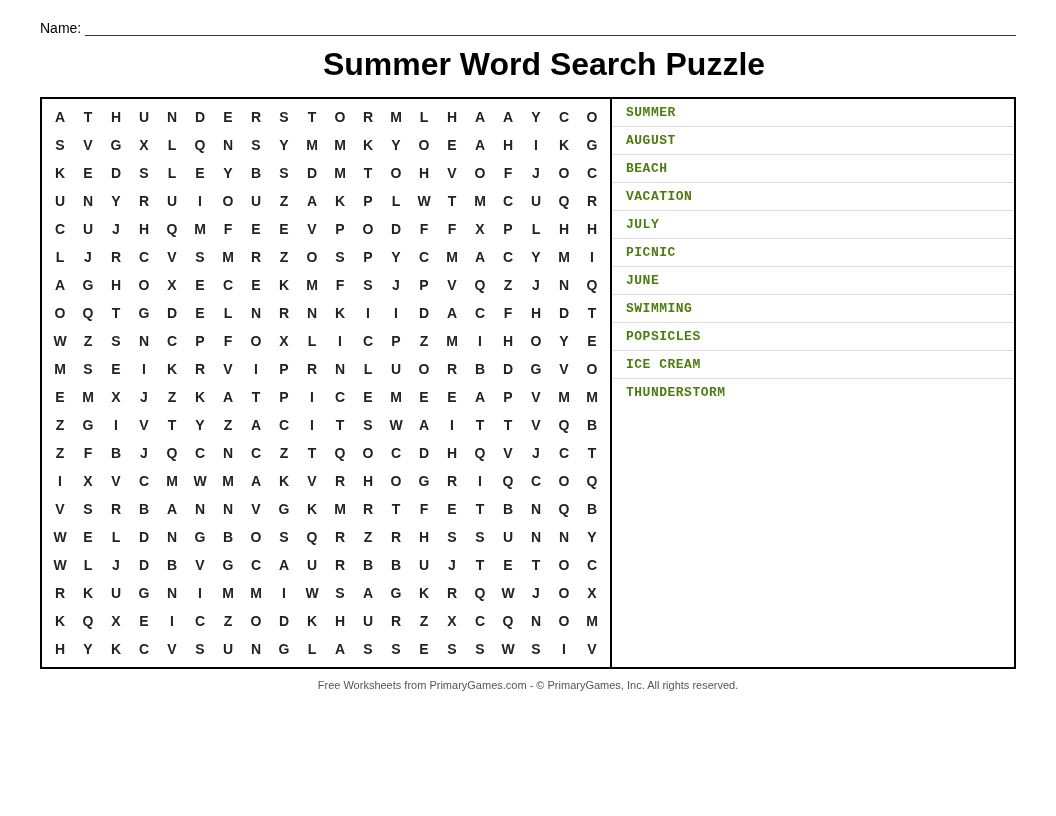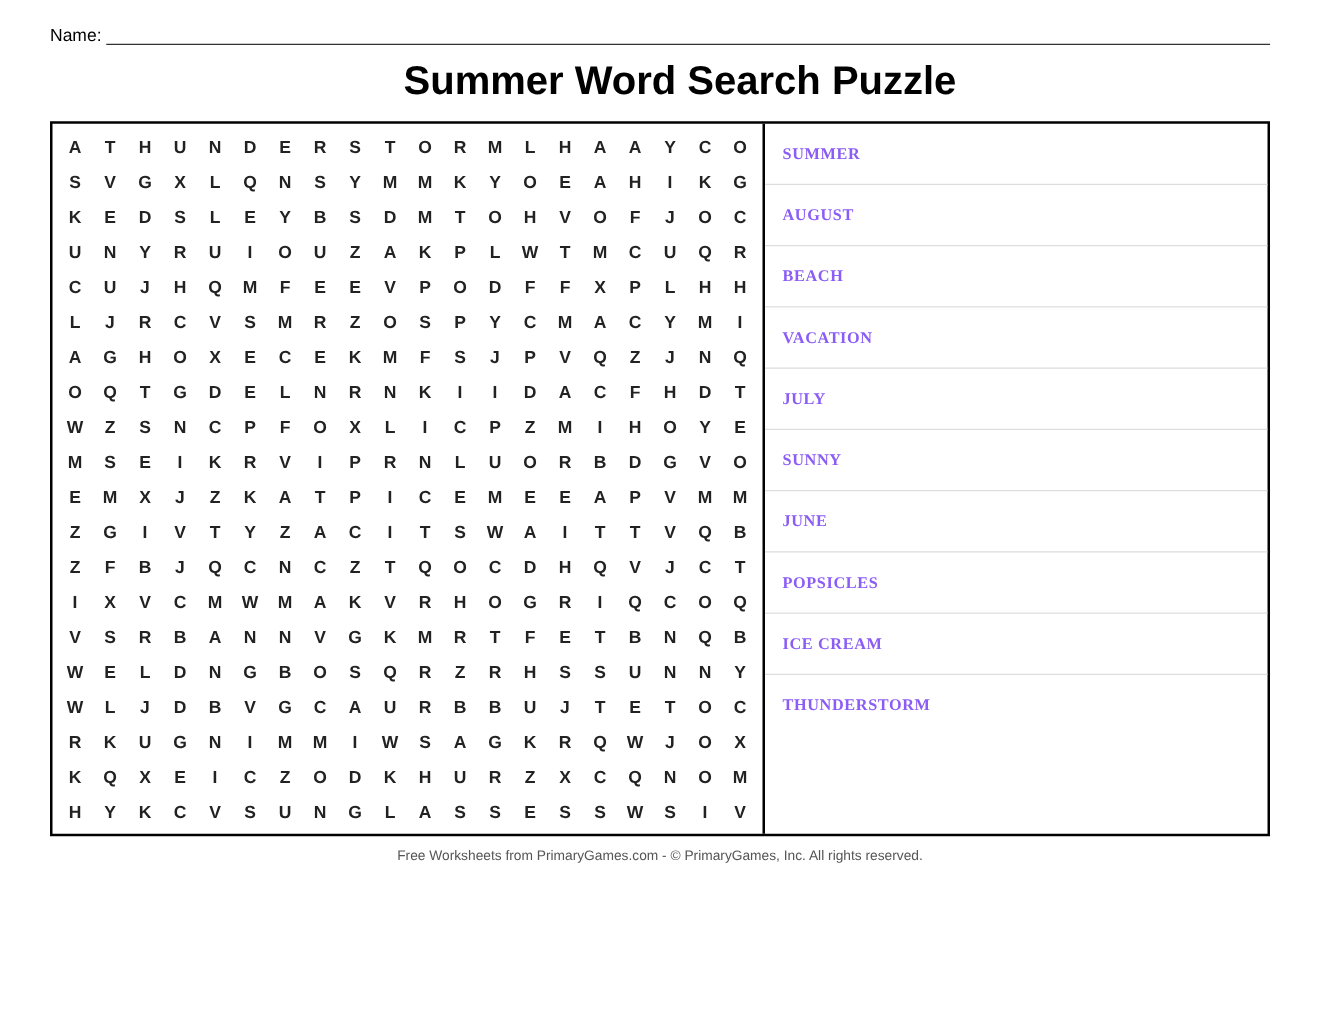--- a/index.html
+++ b/index.html
@@ -61,25 +61,25 @@
       font-family: Arial, sans-serif;
       color: #222;
     }
     .word-list-section {
       flex: 1;
       display: flex;
       flex-direction: column;
       padding: 0;
     }
     .word-item {
-      padding: 16px 14px;
+      padding: 6px 14px;
       font-size: 13px;
-      font-family: Liberation Serif, serif;
+      font-family: Liberation Mono, monospace;
       font-weight: bold;
-      color: #8b5cf6;
+      color: #4d7c0f;
       border-bottom: 1px solid #ddd;
       letter-spacing: 0.5px;
     }
     .word-item:last-child {
       border-bottom: none;
     }
     .footer {
       margin-top: 10px;
       font-size: 11px;
       color: #555;
@@ -541,21 +541,22 @@
           </tr>
         </tbody>
     </table>
   </div>
   <div class="word-list-section" id="word-list-container">
   <div class="word-item">SUMMER</div>
       <div class="word-item">AUGUST</div>
       <div class="word-item">BEACH</div>
       <div class="word-item">VACATION</div>
       <div class="word-item">JULY</div>
-      <div class="word-item">SUNNY</div>
+      <div class="word-item">PICNIC</div>
       <div class="word-item">JUNE</div>
+      <div class="word-item">SWIMMING</div>
       <div class="word-item">POPSICLES</div>
       <div class="word-item">ICE CREAM</div>
       <div class="word-item">THUNDERSTORM</div>
     </div>
 </div>
 
 <div class="footer">Free Worksheets from PrimaryGames.com - © PrimaryGames, Inc. All rights reserved.</div>
 
 </body></html>

